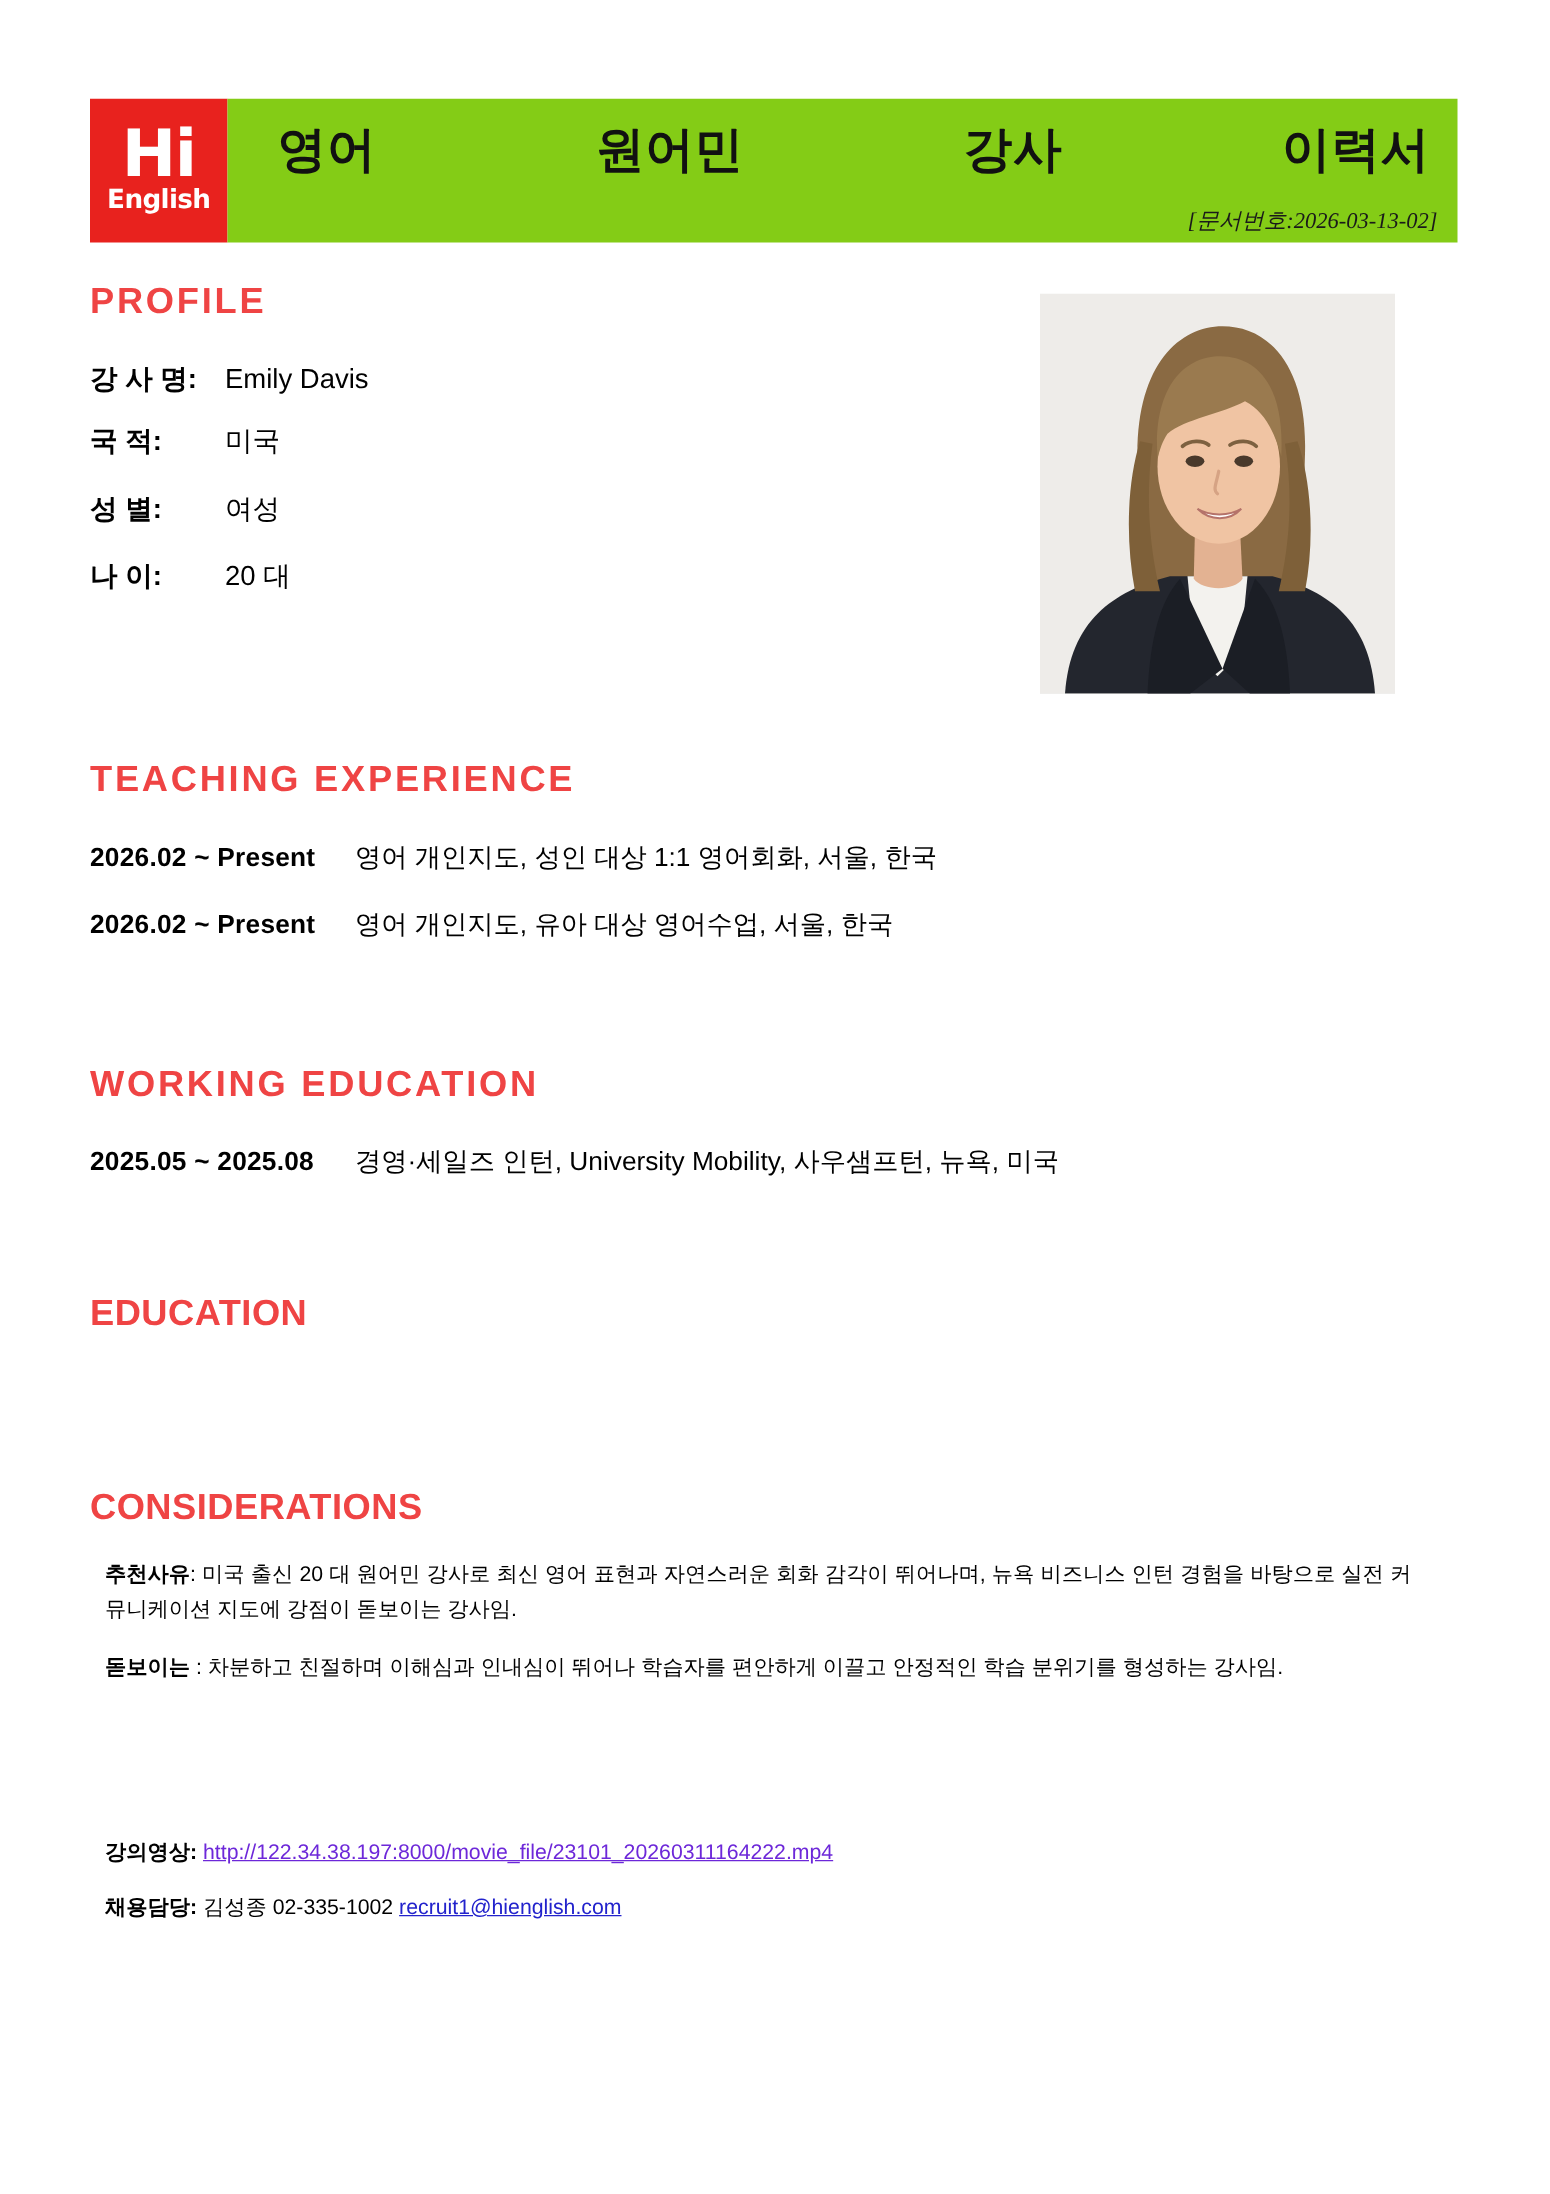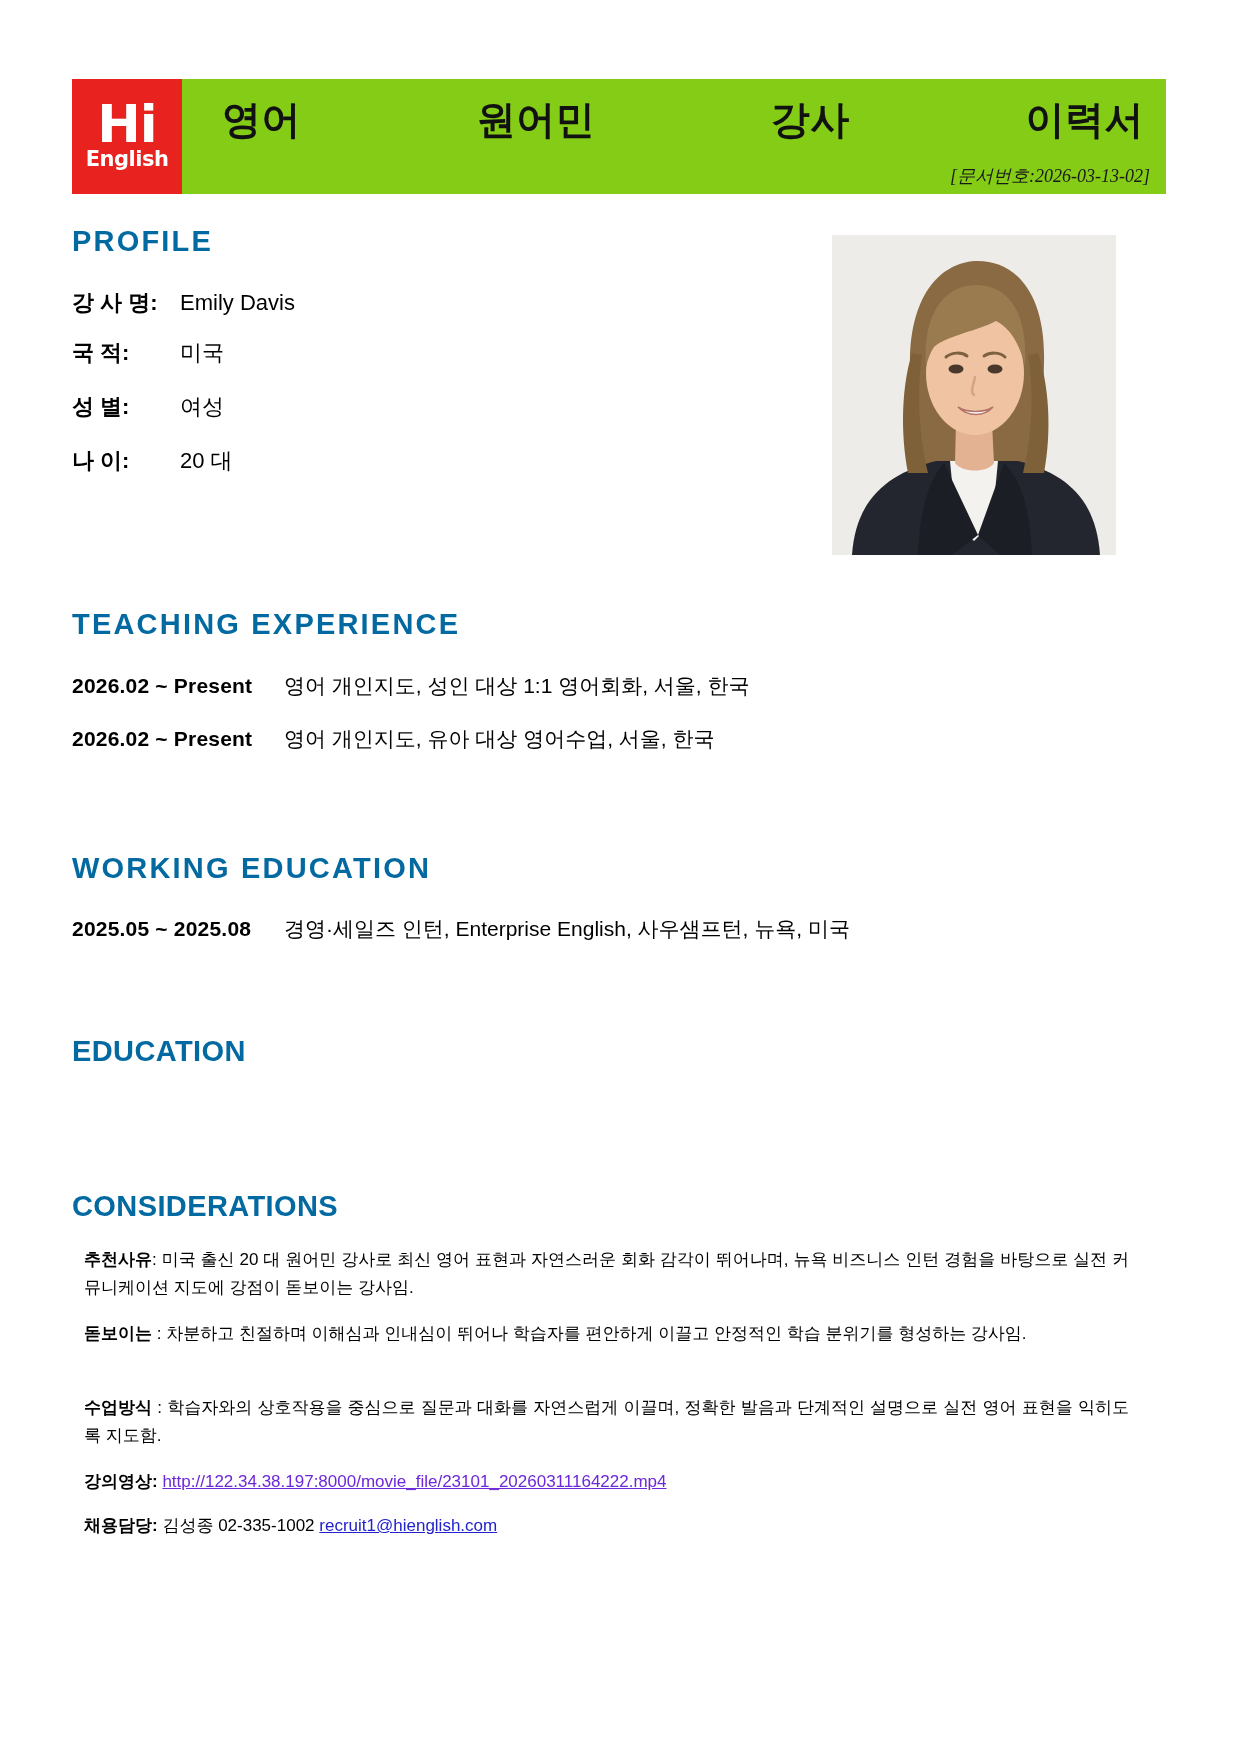--- a/index.html
+++ b/index.html
@@ -88,21 +88,21 @@
     color: #1a1a1a;
     font-family: "Liberation Serif", serif;
   }
 
   
   .section-title {
     position: absolute;
     left: 72px;
     font-size: 29px;
     font-weight: bold;
-    color: #0369a1;
+    color: #ef4444;
     letter-spacing: 2.2px;
     white-space: nowrap;
   }
   .section-title.tight { letter-spacing: 0.4px; }
 
   .profile-row {
     position: absolute;
     left: 72px;
     font-size: 22px;
     white-space: nowrap;
@@ -232,38 +232,35 @@
   <div class="section-title" style="top:608px;">TEACHING EXPERIENCE</div>
   <div class="exp-row" style="top:672px;">
     <span class="exp-date">2026.02 ~ Present</span><span class="exp-desc">영어 개인지도, 성인 대상 1:1 영어회화, 서울, 한국</span>
   </div>
   <div class="exp-row" style="top:725px;">
     <span class="exp-date">2026.02 ~ Present</span><span class="exp-desc">영어 개인지도, 유아 대상 영어수업, 서울, 한국</span>
   </div>
 
   <div class="section-title" style="top:852px;">WORKING EDUCATION</div>
   <div class="exp-row" style="top:915px;">
-    <span class="exp-date">2025.05 ~ 2025.08</span><span class="exp-desc">경영·세일즈 인턴, Enterprise English, 사우샘프턴, 뉴욕, 미국</span>
+    <span class="exp-date">2025.05 ~ 2025.08</span><span class="exp-desc">경영·세일즈 인턴, University Mobility, 사우샘프턴, 뉴욕, 미국</span>
   </div>
 
   <div class="section-title tight" style="top:1035px;">EDUCATION</div>
 
   <div class="section-title tight" style="top:1190px;">CONSIDERATIONS</div>
 
   <div class="cons" style="top:1246px;">
     <b>추천사유</b><span>: </span><span>미국 출신 20 대 원어민 강사로 최신 영어 표현과 자연스러운 회화 감각이 뛰어나며, 뉴욕 비즈니스 인턴 경험을 바탕으로 실전 커뮤니케이션 지도에 강점이 돋보이는 강사임.</span>
   </div>
 
   <div class="cons" style="top:1320px;">
     <b>돋보이는</b><span> : </span><span>차분하고 친절하며 이해심과 인내심이 뛰어나 학습자를 편안하게 이끌고 안정적인 학습 분위기를 형성하는 강사임.</span>
   </div>
 
-  <div class="cons" style="top:1394px;">
-    <b>수업방식</b><span> : </span><span>학습자와의 상호작용을 중심으로 질문과 대화를 자연스럽게 이끌며, 정확한 발음과 단계적인 설명으로 실전 영어 표현을 익히도록 지도함.</span>
-  </div>
 
   <div class="cons" style="top:1468px; white-space:nowrap;">
     <b>강의영상:</b>
     <a class="link" href="#">http://122.34.38.197:8000/movie_file/23101_20260311164222.mp4</a>
   </div>
 
   <div class="cons" style="top:1512px; white-space:nowrap;">
     <b>채용담당:</b>
     <span>김성종</span>
     <span>02-335-1002</span>

